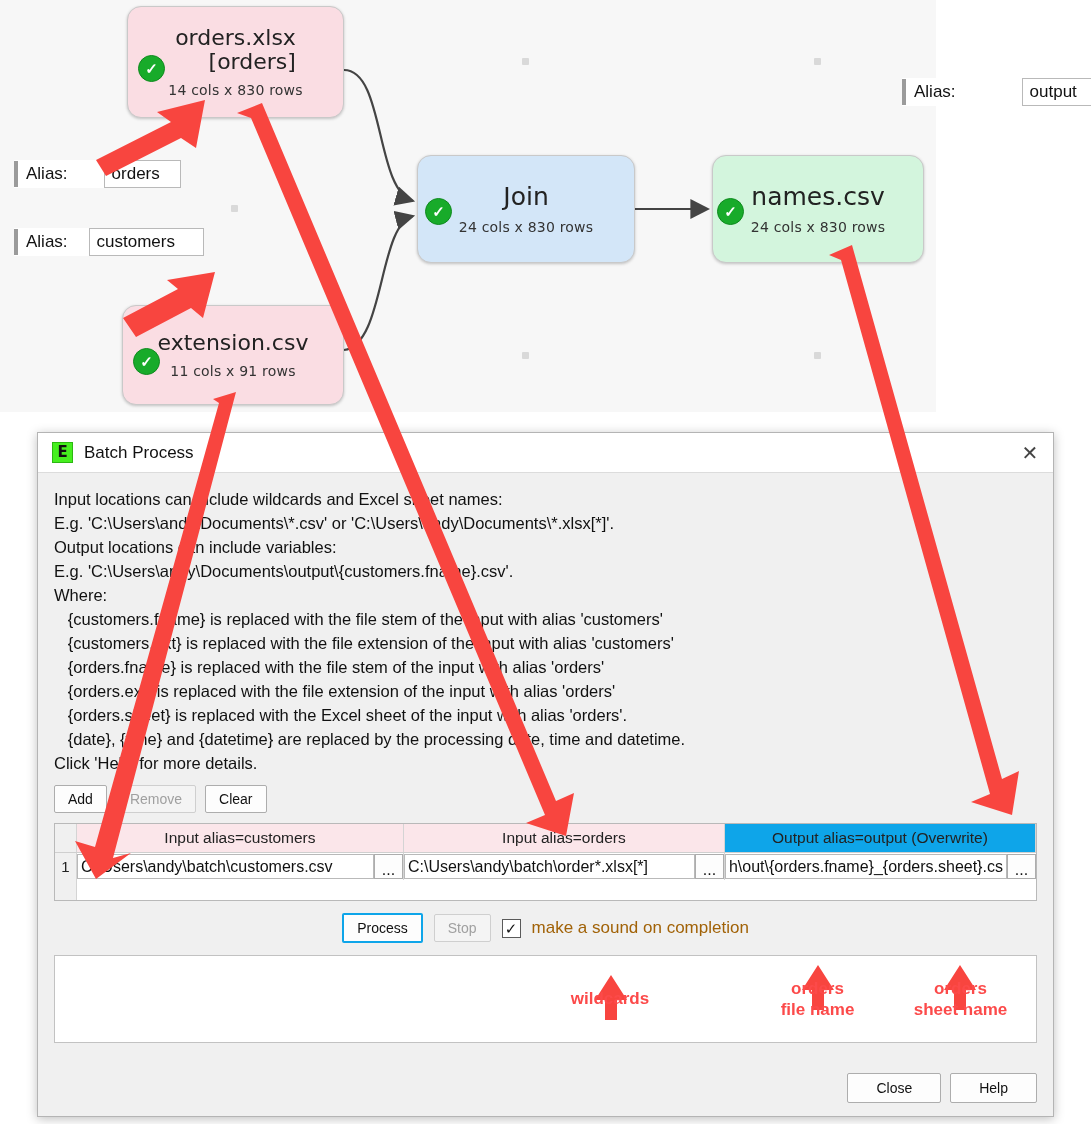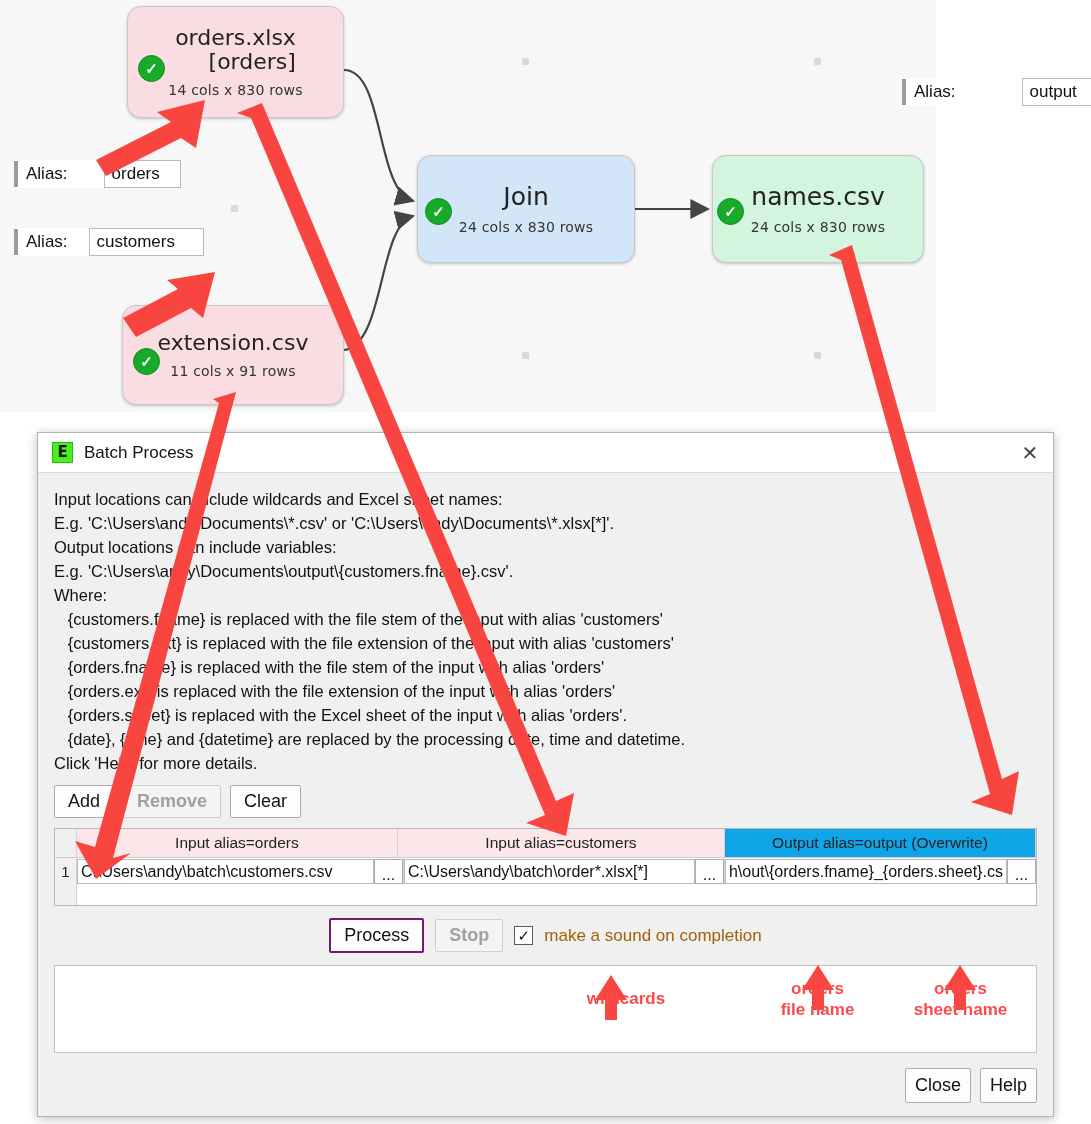--- a/index.html
+++ b/index.html
@@ -83,26 +83,26 @@
     font-size:20px;color:#444;cursor:pointer;
   }
   #help-block{
     padding:14px 16px 4px 16px;font-size:16.5px;color:#111;line-height:24px;
   }
   #help-block div{white-space:pre;}
 
   #btn-row{padding:6px 16px 0 16px;display:flex;gap:9px;}
   .btn{
     border:1px solid #adadad;background:#fdfdfd;border-radius:2px;
-    font-size:18px;color:#111;padding:5px 13px;cursor:pointer;
+    font-size:14px;color:#111;padding:5px 13px;cursor:pointer;
     font-family:"Liberation Sans", sans-serif;
     text-align:right;
   }
-  .btn.disabled{color:#a0a0a0;background:#f4f4f4;border-color:#cfcfcf;cursor:default;font-weight:bold;}
-  .btn.primary{border:2px solid #701a75;}
+  .btn.disabled{color:#a0a0a0;background:#f4f4f4;border-color:#cfcfcf;cursor:default;}
+  .btn.primary{border:2px solid #0ea5e9;}
 
   
   #table-wrap{
     margin:10px 16px 0 16px;border:1px solid #b9b9b9;background:#fff;height:78px;
     display:flex;flex-direction:column;box-sizing:border-box;
   }
   #thead{display:flex;height:28px;border-bottom:1px solid #cfcfcf;}
   #thead .corner{width:21px;background:#f0f0f0;border-right:1px solid #d4d4d4;}
   #thead .th{
     display:flex;align-items:center;justify-content:center;
@@ -138,29 +138,29 @@
     font-size:15px;color:#111;line-height:1;cursor:pointer;box-sizing:border-box;
   }
   #chk-label{font-size:17px;color:#a16207;}
 
   #log{
     margin:12px 16px 0 16px;height:86px;background:#fff;border:1px solid #c2c2c2;
   }
   #dlg-footer{
     position:absolute;right:16px;bottom:13px;display:flex;gap:9px;
   }
-  #dlg-footer .btn{padding:6px 9px;}
+  #dlg-footer .btn{padding:6px 28px;}
 
   
   svg#annot{position:absolute;left:0;top:0;width:1091px;height:1124px;pointer-events:none;}
   .note{
     position:absolute;color:#fc4a4a;font-size:17px;font-weight:bold;text-align:center;
     line-height:21px;font-family:"Liberation Sans", sans-serif;
   }
-  #note-wildcards{left:561px;top:988px;width:130px;}
+  #note-wildcards{left:545px;top:988px;width:130px;}
   #note-filename{left:760px;top:978px;width:115px;}
   #note-sheetname{left:893px;top:978px;width:135px;}
 </style>
 </head>
 <body>
 
 <div id="canvas">
 
   <div class="grid-dot" style="left:522px;top:58px;"></div>
   <div class="grid-dot" style="left:814px;top:58px;"></div>
@@ -256,22 +256,22 @@
 
   <div id="btn-row">
     <button class="btn">Add</button>
     <button class="btn disabled">Remove</button>
     <button class="btn">Clear</button>
   </div>
 
   <div id="table-wrap">
     <div id="thead">
       <div class="corner"></div>
+      <div class="th pinkh" style="width:328px;">Input alias=customers</div>
       <div class="th pinkh" style="width:322px;">Input alias=orders</div>
-      <div class="th pinkh" style="width:328px;">Input alias=customers</div>
       <div class="th greenh" style="width:312px;">Output alias=output (Overwrite)</div>
     </div>
     <div id="trow">
       <div class="rownum">1</div>
       <div class="cell" style="width:328px;">
         <input value="C:\Users\andy\batch\customers.csv" style="">
         <div class="dots">...</div>
       </div>
       <div class="cell" style="width:322px;">
         <input value="C:\Users\andy\batch\order*.xlsx[*]" style="">

